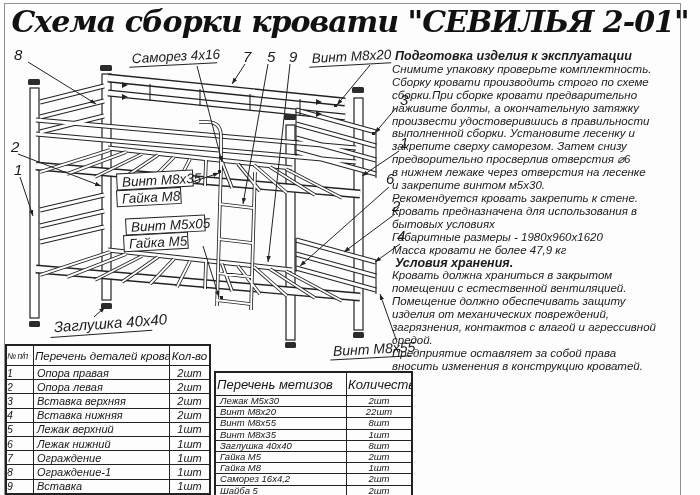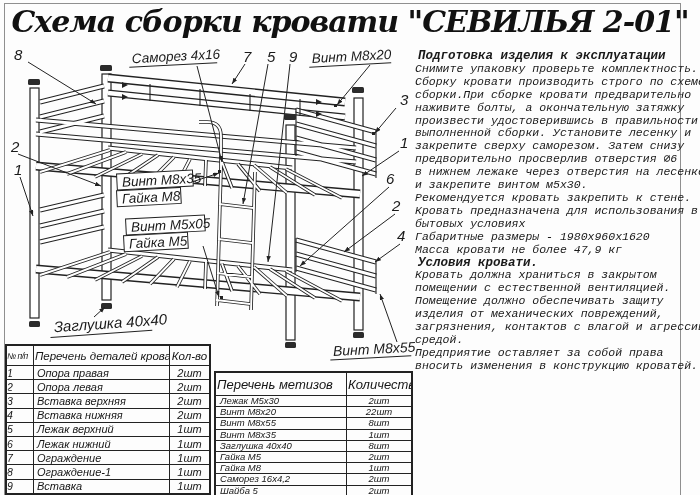--- a/index.html
+++ b/index.html
@@ -5,22 +5,22 @@
   html,body{margin:0;padding:0;}
   body{width:700px;height:495px;position:relative;background:#fdfdfd;overflow:hidden;
        font-family:"Liberation Sans",sans-serif;color:#1b1b1b;}
   .frame{position:absolute;left:4px;top:3px;width:675px;height:492px;
          border:1px solid #8f8f8f;border-bottom:none;pointer-events:none;}
   .title{position:absolute;left:0;top:4px;width:700px;text-align:center;
          font-family:"DejaVu Serif","Liberation Serif",serif;
          font-style:italic;font-weight:bold;font-size:30px;letter-spacing:-1px;
          white-space:nowrap;color:#111;}
   svg text{font-family:"Liberation Sans",sans-serif;font-style:italic;fill:#1a1a1a;}
-  .rightcol{position:absolute;left:415px;top:50px;width:272px;
-            font-family:Liberation Mono, monospace;font-style:italic;
+  .rightcol{position:absolute;left:392px;top:50px;width:272px;
+            font-family:Liberation Sans, sans-serif;font-style:italic;
             font-size:11.5px;line-height:12.9px;color:#1a1a1a;white-space:nowrap;}
   .rightcol .h{font-weight:bold;font-size:12.5px;padding-left:3px;}
   table{border-collapse:collapse;position:absolute;table-layout:fixed;
         font-style:italic;color:#161616;}
   td,th{border:1px solid #222;overflow:hidden;white-space:nowrap;font-weight:normal;}
   .parts{left:5px;top:344px;width:202px;font-size:11px;}
   .parts th{height:17px;font-size:11.5px;}
   .parts td{height:13.2px;padding:0 3px;}
   .parts .c-num{width:26px;text-align:left;padding:0;font-size:10.5px;border-radius:10px;}
   .parts .c-name{width:133px;text-align:left;}
@@ -203,21 +203,21 @@
       <text x="333" y="354" font-size="14">Винт М8х55</text>
       <line x1="330" y1="358" x2="411" y2="358" stroke="#222" stroke-width="1"></line>
     </g>
   </g>
 </svg>
 
 <div class="rightcol">
   <div class="h">Подготовка изделия к эксплуатации</div>
   <div class="p">Снимите упаковку проверьте комплектность.<br>Сборку кровати производить строго по схеме<br>сборки.При сборке кровати  предварительно<br>наживите  болты, а окончательную затяжку<br>произвести удостоверившись в правильности<br>выполненной сборки. Установите лесенку и<br>закрепите сверху саморезом. Затем снизу<br>предворительно просверлив отверстия ⌀6<br>в нижнем лежаке через отверстия на лесенке<br>и закрепите винтом м5х30.<br>Рекомендуется кровать закрепить к стене.</div>
   <div class="p">Кровать предназначена для использования в<br>бытовых условиях<br>Габаритные размеры - 1980х960х1620<br>Масса кровати не более 47,9 кг</div>
-  <div class="h">Условия кровати.</div>
+  <div class="h">Условия хранения.</div>
   <div class="p">Кровать должна храниться в закрытом<br>помещении с естественной вентиляцией.<br>Помещение должно обеспечивать защиту<br>изделия от механических повреждений,<br>загрязнения, контактов с влагой и агрессивной<br>средой.</div>
   <div class="p">Предприятие оставляет за собой права<br>вносить изменения в конструкцию кроватей.</div>
 </div>
 
 <table class="parts outer">
   <thead>
     <tr>
       <th class="c-num">№ п/п</th>
       <th class="c-name">Перечень деталей кровати</th>
       <th class="c-qty">Кол-во</th>

